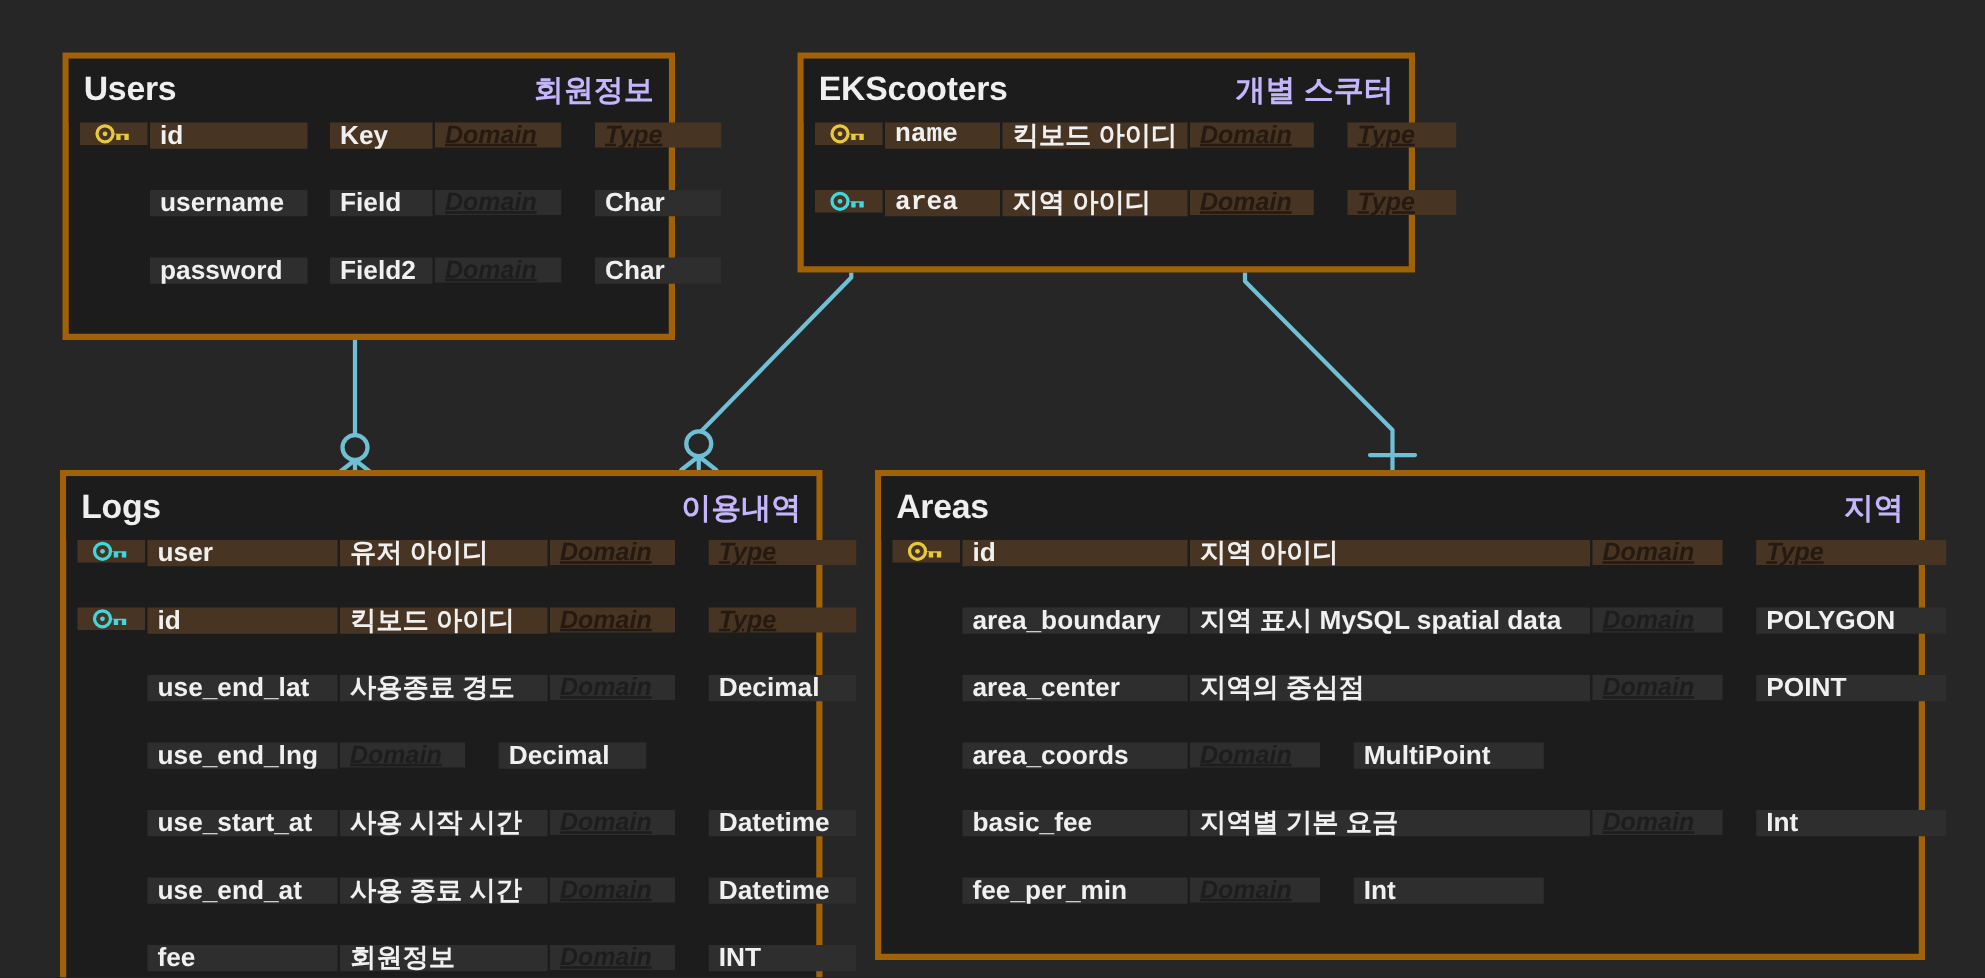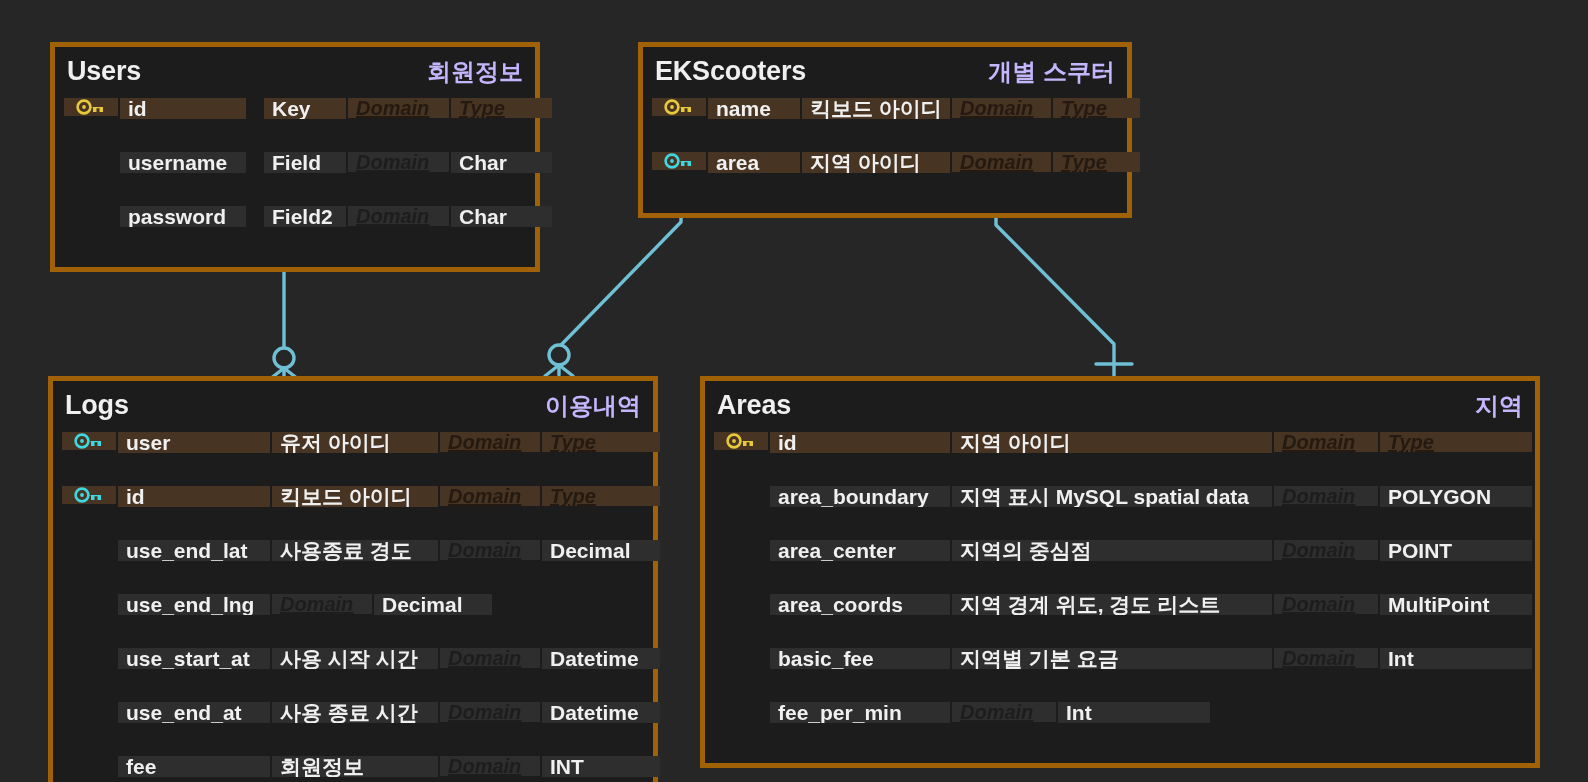--- a/index.html
+++ b/index.html
@@ -84,21 +84,21 @@
 
   .c-key {
     width: 54px;
     flex: 0 0 54px;
     justify-content: center;
     padding: 0;
   }
   .c-name  { flex: 0 0 auto; }
   .c-desc  { flex: 0 0 auto; }
   .c-domain{ flex: 0 0 auto; }
-  .c-type  { flex: 0 0 auto; }
+  .c-type  { flex: 0 0 auto; margin-left: 25px; }
 
   .txt {
     color: #f0f0f0;
     font-size: 21px;
     font-weight: bold;
     line-height: 1;
   }
   .txt-ph {
     color: #1d1d1d;
     font-size: 20px;
@@ -113,21 +113,21 @@
   .keyicon { display: block; }
 
   
   #ent-users      { left: 50px;  top: 42px;  width: 490px; }
   #ent-users   .c-name   { flex: 0 0 126px; }
   #ent-users   .c-desc   { flex: 0 0 82px; margin-left: 16px; }
   #ent-users   .c-domain { flex: 0 0 101px; }
   #ent-users   .c-type   { flex: 0 0 101px; }
 
   #ent-scooters   { left: 638px; top: 42px;  width: 494px; }
-  #ent-scooters .c-name   { flex: 0 0 92px; }
+  #ent-scooters .c-name   { flex: 0 0 92px; font-family: Liberation Mono, monospace; }
   #ent-scooters .c-desc   { flex: 0 0 148px; }
   #ent-scooters .c-domain { flex: 0 0 99px; }
   #ent-scooters .c-type   { flex: 0 0 87px; }
 
   #ent-logs       { left: 48px;  top: 376px; width: 610px; }
   #ent-logs    .c-name   { flex: 0 0 152px; }
   #ent-logs    .c-desc   { flex: 0 0 166px; }
   #ent-logs    .c-domain { flex: 0 0 100px; }
   #ent-logs    .c-type   { flex: 0 0 118px; }
 
@@ -493,23 +493,20 @@
         <div class="cell c-type">
             <span class="txt">POINT</span>
           </div>
       </div>
 
       <div class="row">
         <div class="cell c-key"></div>
         <div class="cell c-name">
             <span class="txt">area_coords</span>
           </div>
-        <div class="cell c-desc">
-            <span class="txt">지역 경계 위도, 경도 리스트</span>
-          </div>
         <div class="cell c-domain">
             <span class="txt-ph">Domain</span>
           </div>
         <div class="cell c-type">
             <span class="txt">MultiPoint</span>
           </div>
       </div>
 
       <div class="row">
         <div class="cell c-key"></div>

